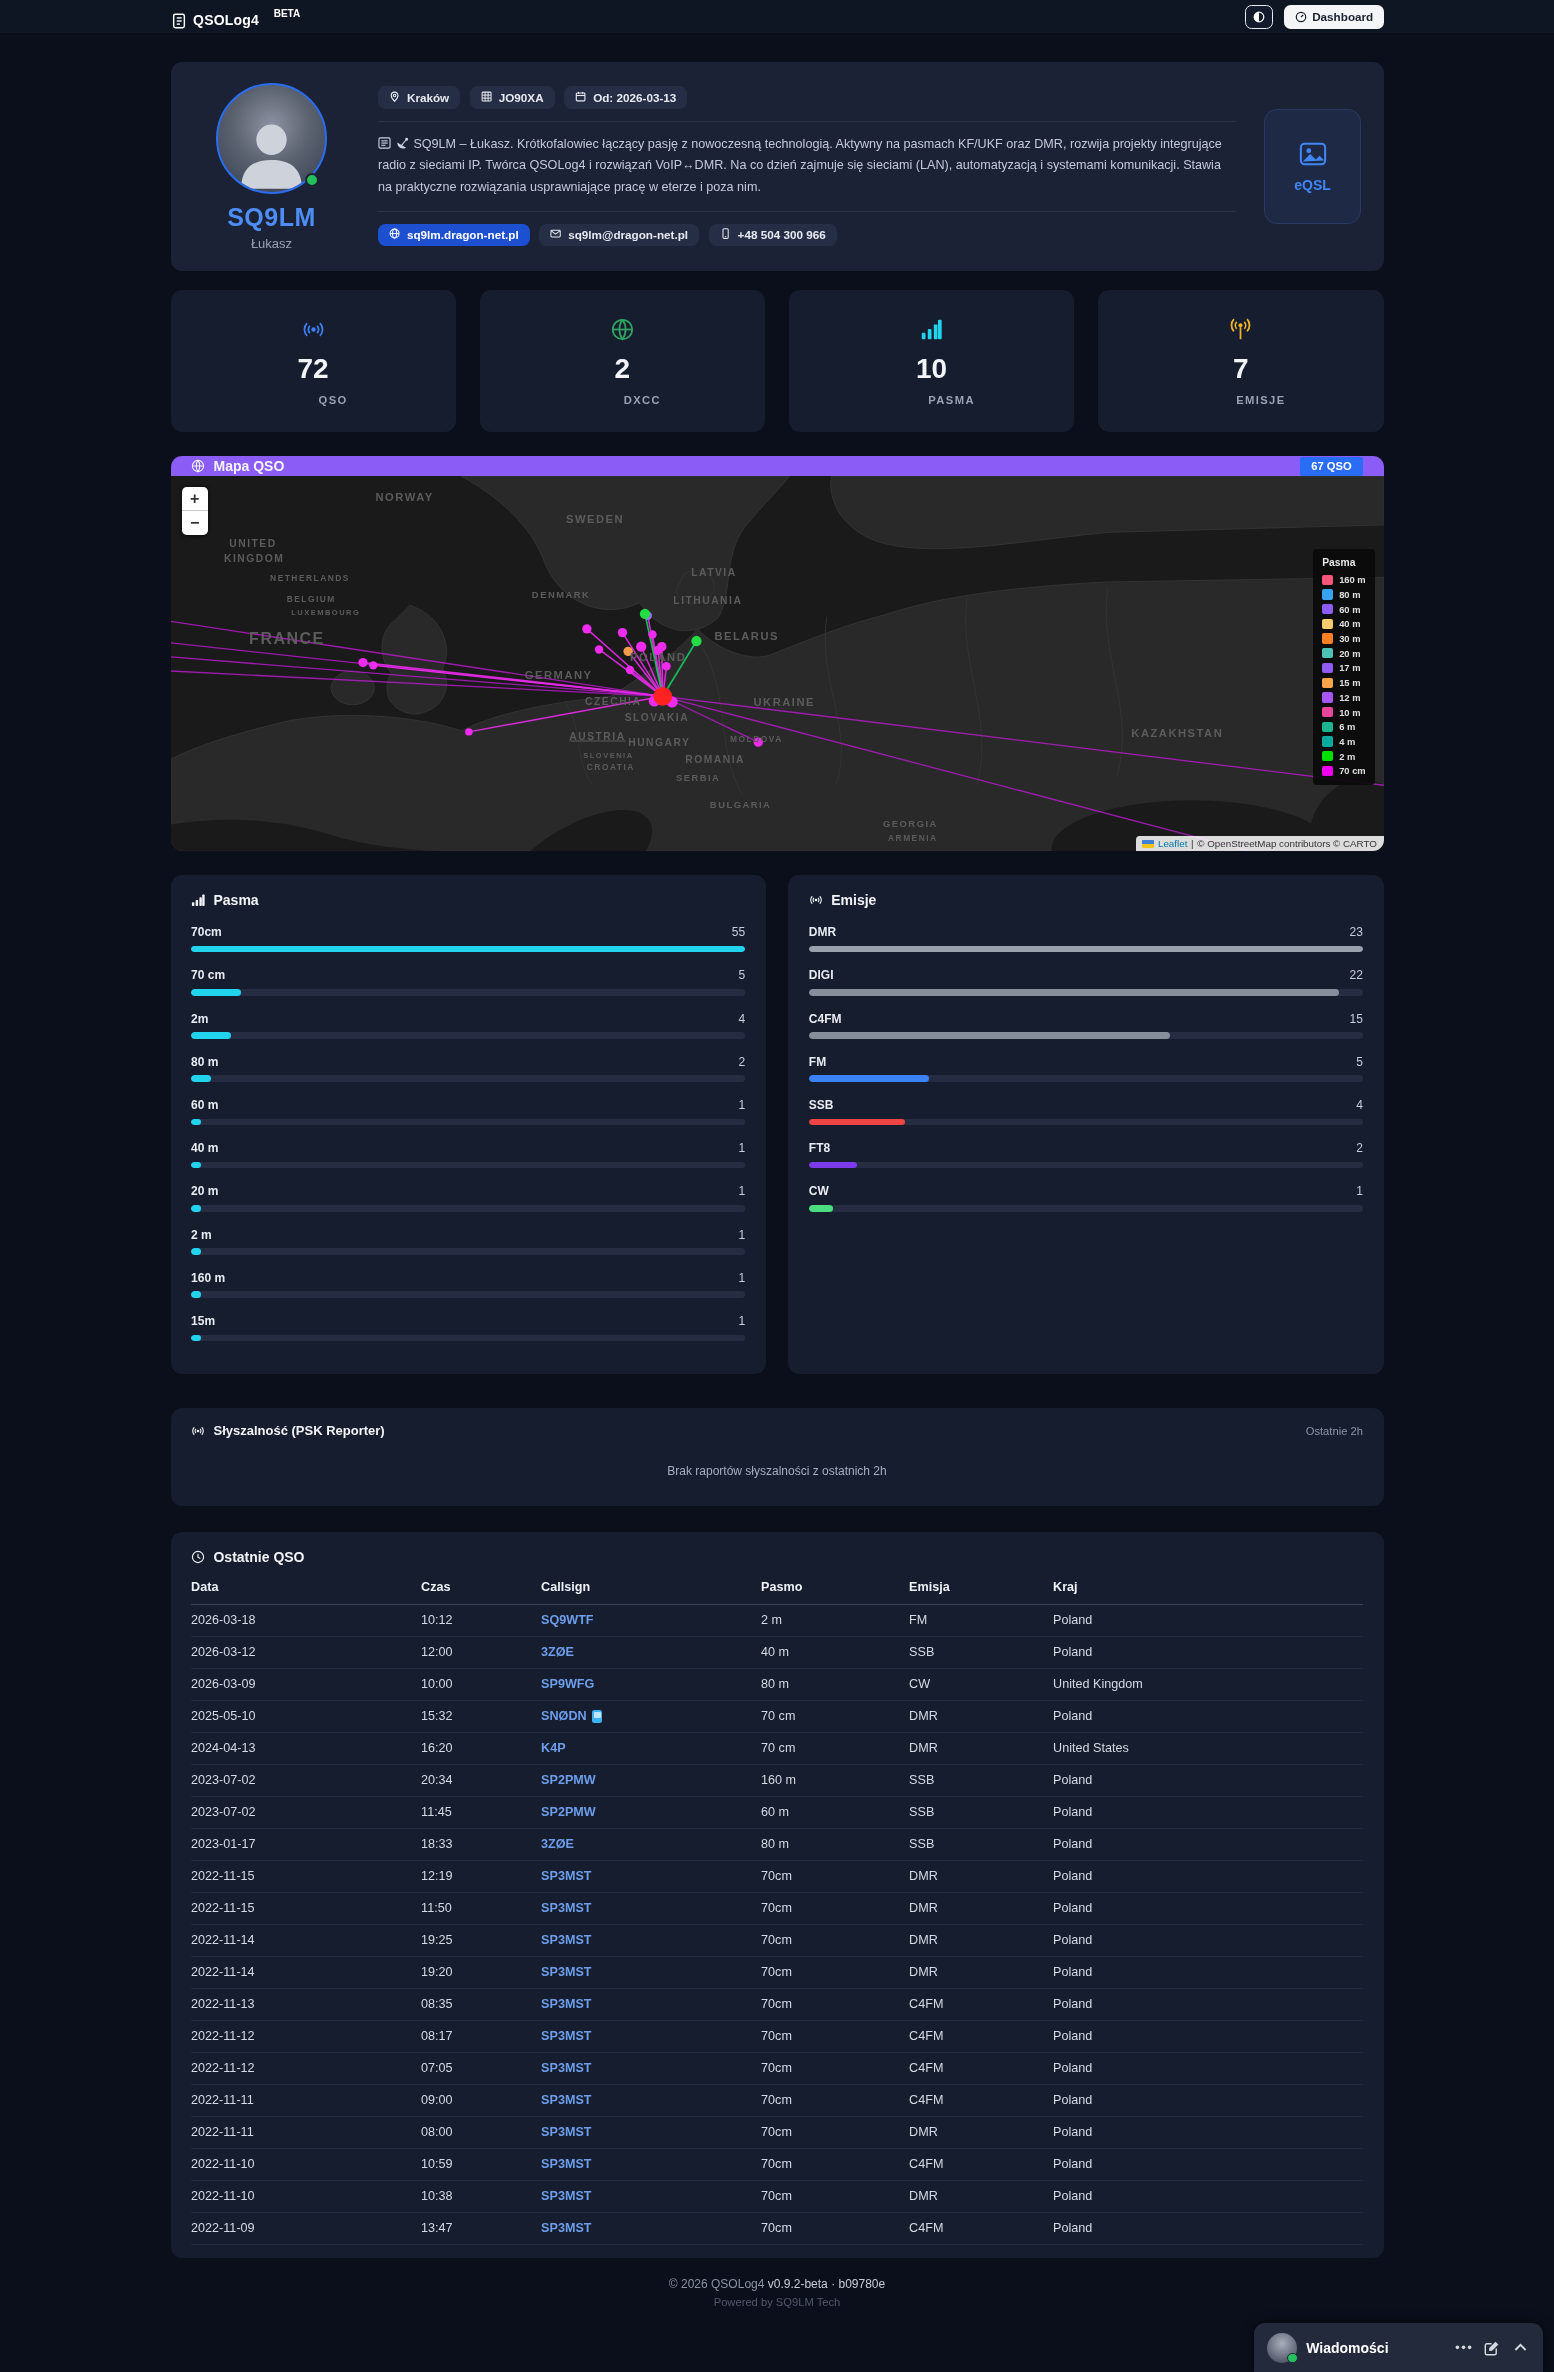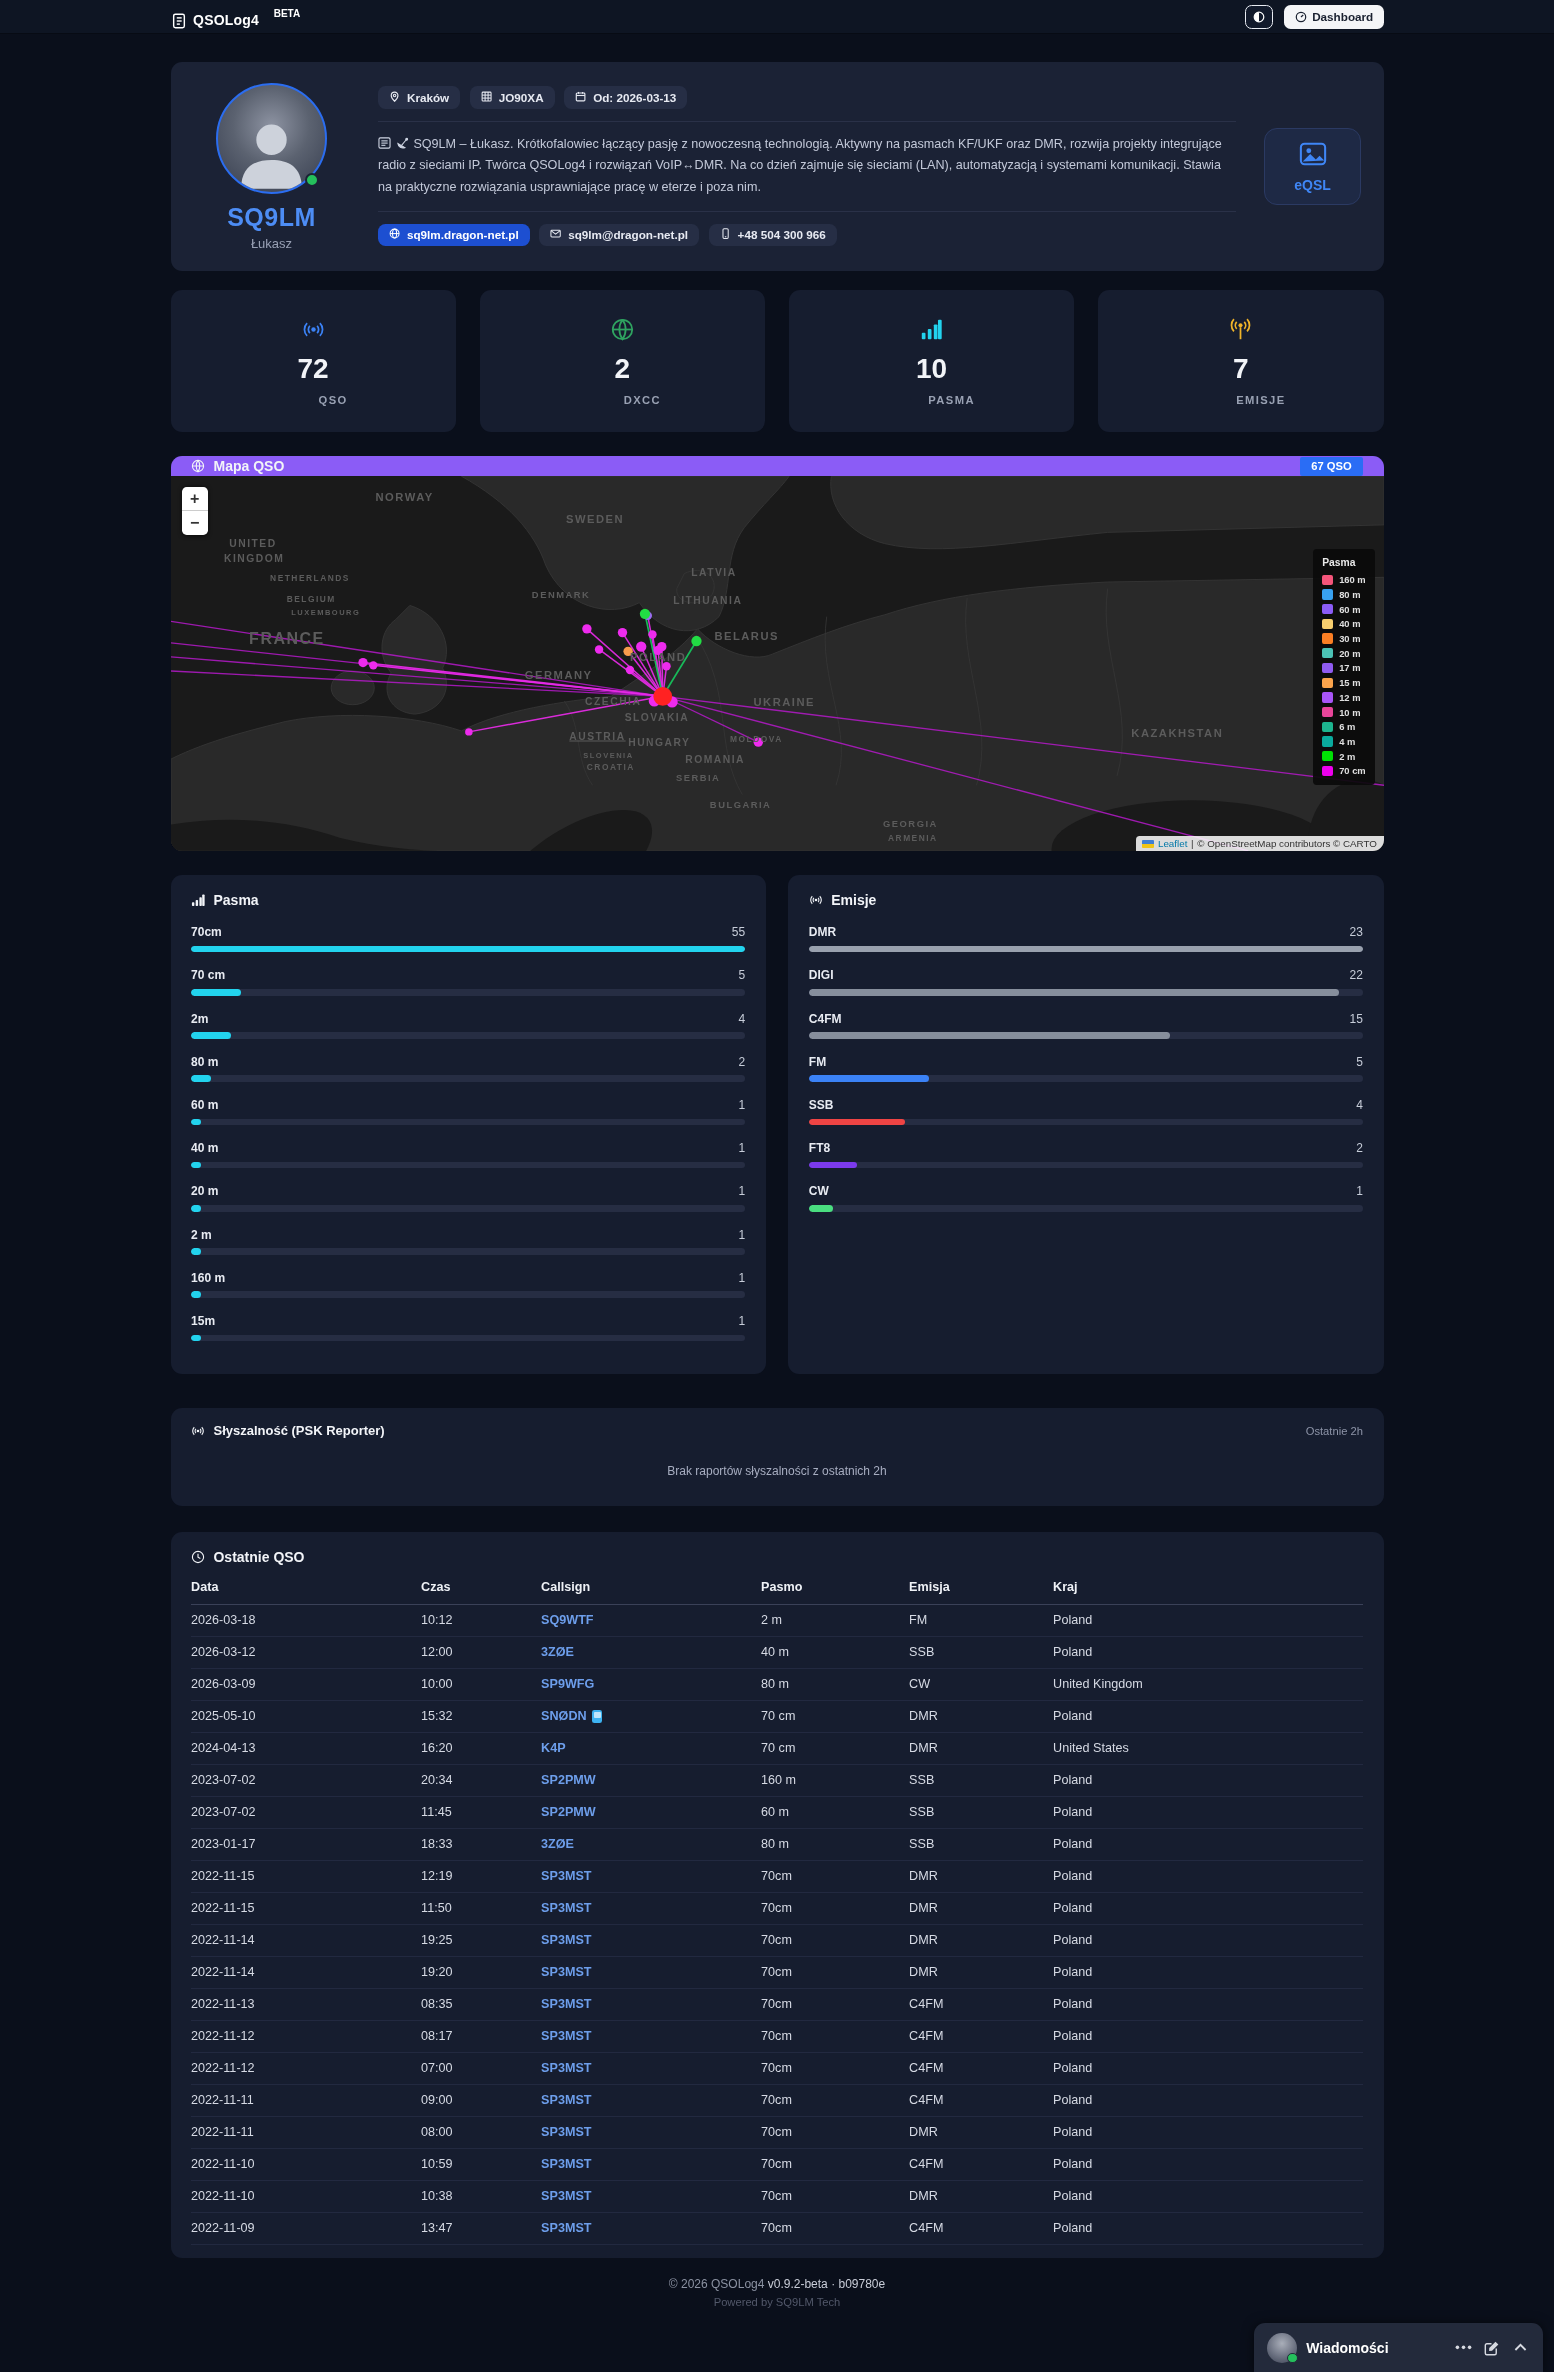--- a/index.html
+++ b/index.html
@@ -37,21 +37,21 @@
   .p-name { margin-top:3.7px; font-size:13px; color:#98a0b4; }
   .p-mid { flex:1; padding-top:3.7px; min-width:0; }
   .badge-row { display:flex; gap:9.4px; }
   .pill { display:inline-flex; align-items:center; gap:6.6px; background:#262e45; border-radius:7.5px; padding:4.7px 11.2px; font-size:11.7px; font-weight:600; color:#e7eaf2; white-space:nowrap; }
   .pill svg { width:11.2px; height:11.2px; flex-shrink:0; }
   .pill.primary { background:#1d4fd1; color:#fff; }
   .divider { height:0.9px; background:#2a3148; margin:12px 0; }
   .bio { font-size:12.6px; color:#c3c9d9; line-height:1.72; }
   .bio .bio-ico { display:inline-block; width:14px; height:12px; margin-right:3.7px; color:#cfd5e3; vertical-align:-0.9px; }
   .link-row { display:flex; gap:9.4px; }
-  .eqsl { align-self:center; width:97px; height:77px; flex-shrink:0; border:0.9px solid #2b3a63; background:#1e2945; border-radius:13px; display:flex; flex-direction:column; align-items:center; justify-content:center; gap:9.4px; color:#3f86f6; cursor:pointer; }
+  .eqsl { align-self:center; width:97px; height:115px; flex-shrink:0; border:0.9px solid #2b3a63; background:#1e2945; border-radius:13px; display:flex; flex-direction:column; align-items:center; justify-content:center; gap:9.4px; color:#3f86f6; cursor:pointer; }
   .eqsl svg { width:28px; height:28px; }
   .eqsl-label { font-size:14px; font-weight:700; }
 
   
   .stats { margin-top:19px; display:grid; grid-template-columns:repeat(4,1fr); gap:24px; }
   .stat-card { background:#161d2f; border-radius:11.2px; height:142px; display:flex; flex-direction:column; align-items:center; justify-content:center; gap:8.4px; }
   .stat-card svg { width:25px; height:25px; }
   .stat-value { font-size:28px; font-weight:800; color:#f2f4f8; }
   .stat-label { font-size:11.2px; font-weight:700; color:#99a1b3; letter-spacing:1.4px;margin-left:40px; }
 
@@ -983,21 +983,21 @@
           <span class="qso-call">
             <span>SP3MST</span>
           </span>
           <span>70cm</span>
           <span>C4FM</span>
           <span>Poland</span>
         </div>
 
         <div class="qso-grid qso-row">
           <span>2022-11-12</span>
-          <span>07:00</span>
+          <span>07:05</span>
           <span class="qso-call">
             <span>SP3MST</span>
           </span>
           <span>70cm</span>
           <span>C4FM</span>
           <span>Poland</span>
         </div>
 
         <div class="qso-grid qso-row">
           <span>2022-11-11</span>

